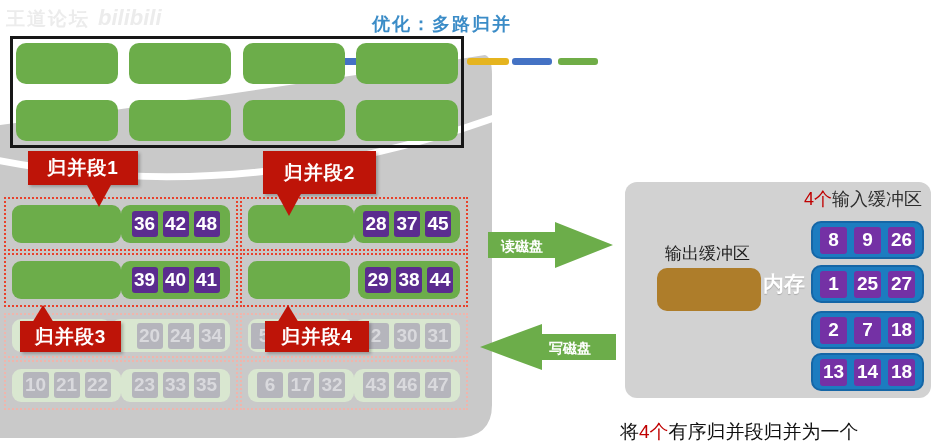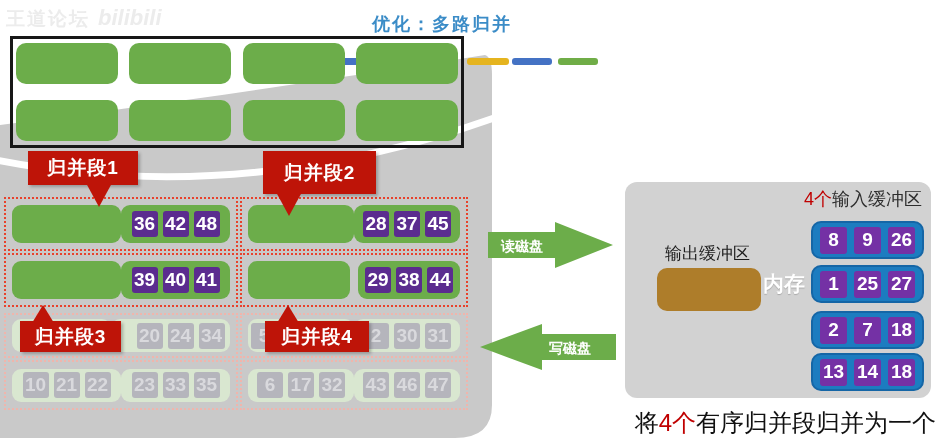--- a/index.html
+++ b/index.html
@@ -49,21 +49,21 @@
   .buffer{position:absolute;left:186px;width:113px;height:38px;background:#1C7CC0;
           border:2px solid #1566A6;border-radius:10px;display:flex;align-items:center;
           justify-content:center;gap:7px;box-sizing:border-box}
   .btile{width:27px;height:27px;border-radius:3px;background:#7431A5;color:#fff;font-size:19px;
          font-weight:bold;display:flex;align-items:center;justify-content:center}
   #out-label{position:absolute;left:40px;top:60px;width:112px;text-align:left;font-size:17px;color:#1b1b1b}
   #out-buffer{position:absolute;left:32px;top:86px;width:104px;height:43px;background:#AE7D2A;border-radius:10px}
   #mem-label{position:absolute;left:138px;top:88px;font-size:21px;font-weight:bold;color:#fff;
              text-shadow:0 1px 1px rgba(0,0,0,.2)}
 
-  #caption{left:620px;top:407px;width:316px;text-align:right;font-size:24px;color:#111;z-index:5}
+  #caption{left:620px;top:419px;width:316px;text-align:left;font-size:19px;color:#111;z-index:5}
 </style>
 </head>
 <body>
 
 <div class="abs" id="watermark">
   <span>王道论坛</span><span id="wm-logo">bilibili</span>
 </div>
 
 <div class="abs" id="title">优化：多路归并</div>
 

